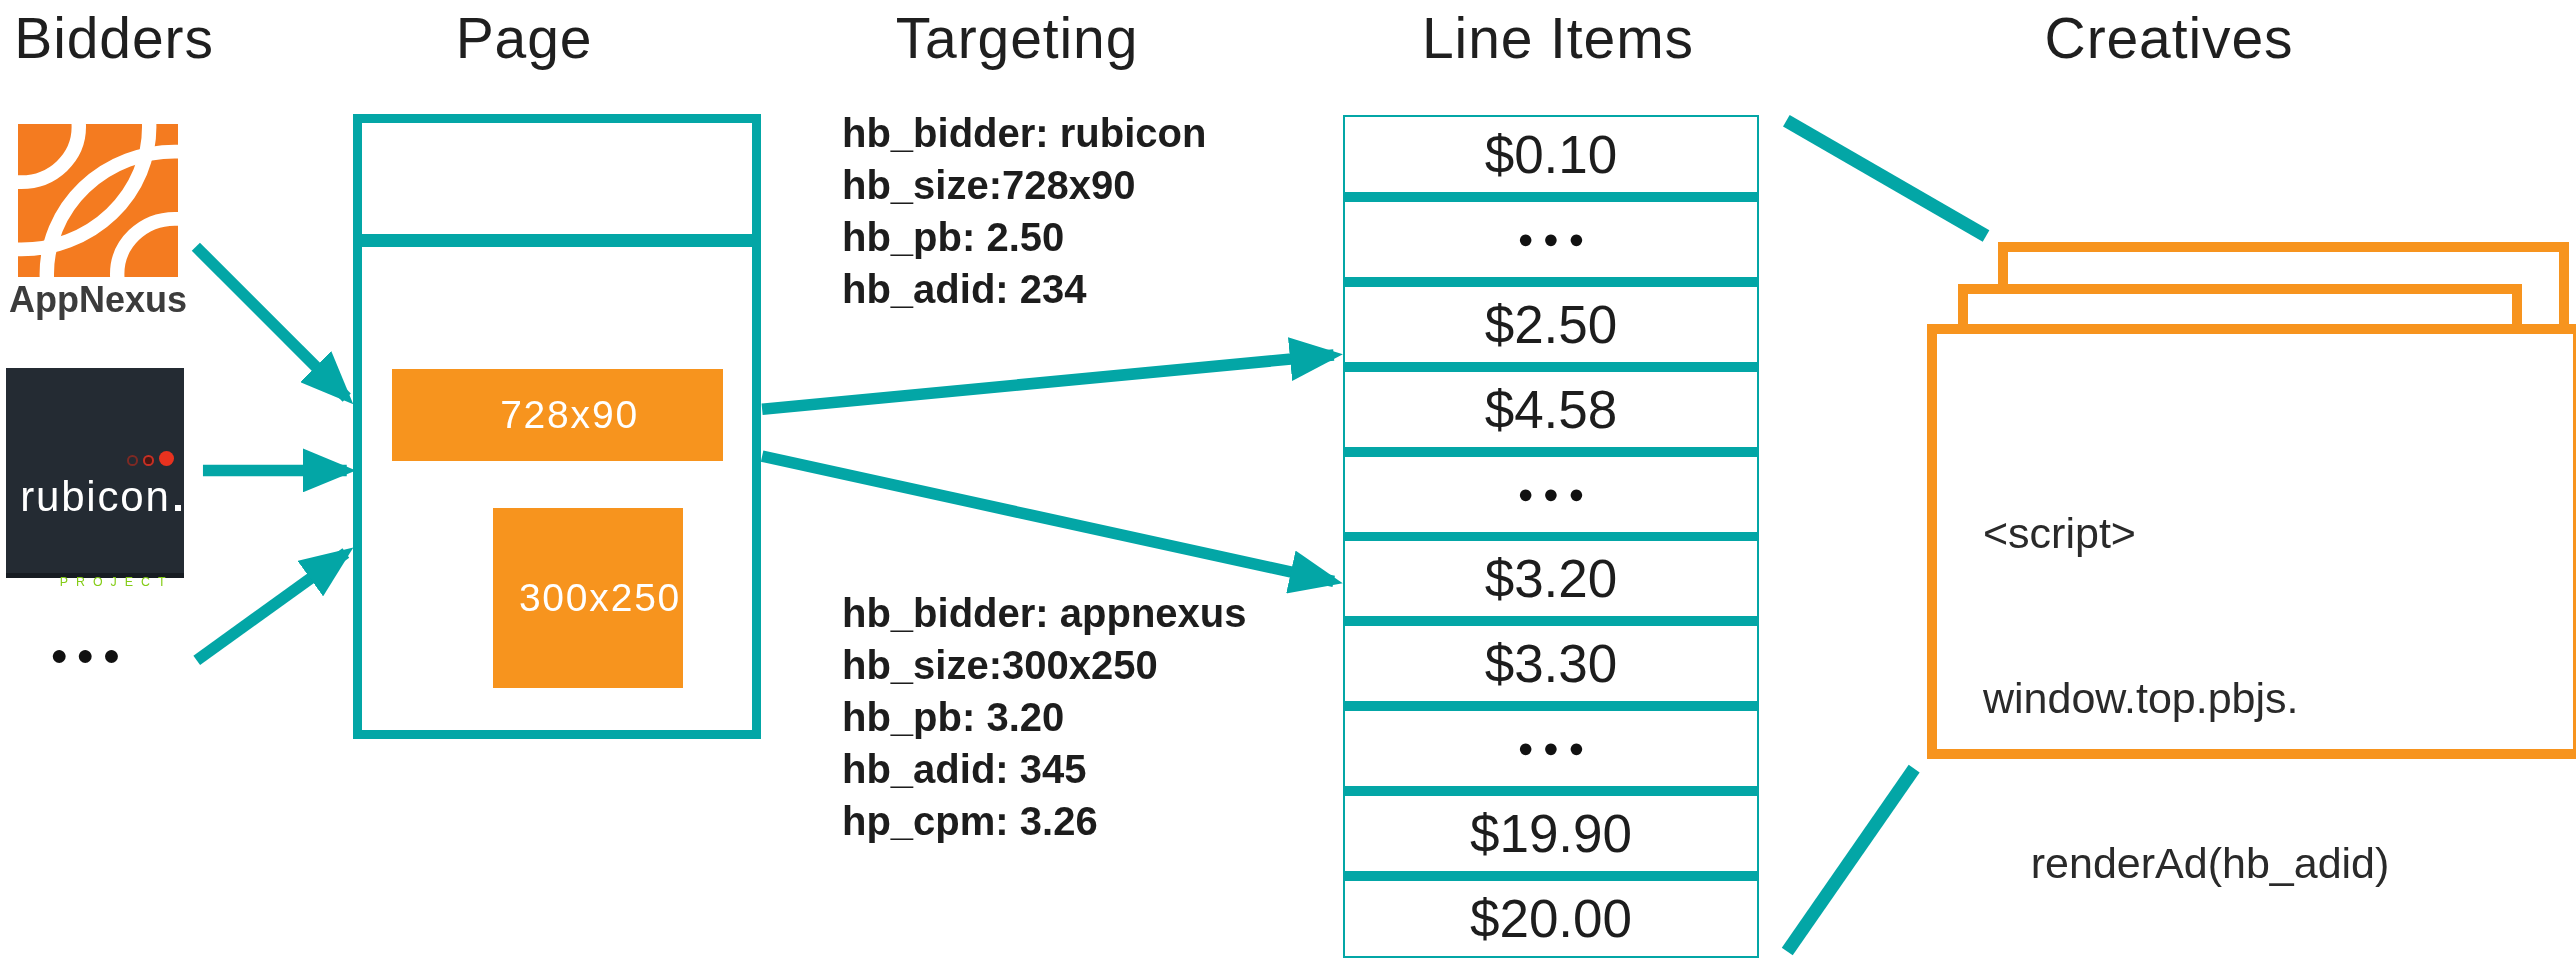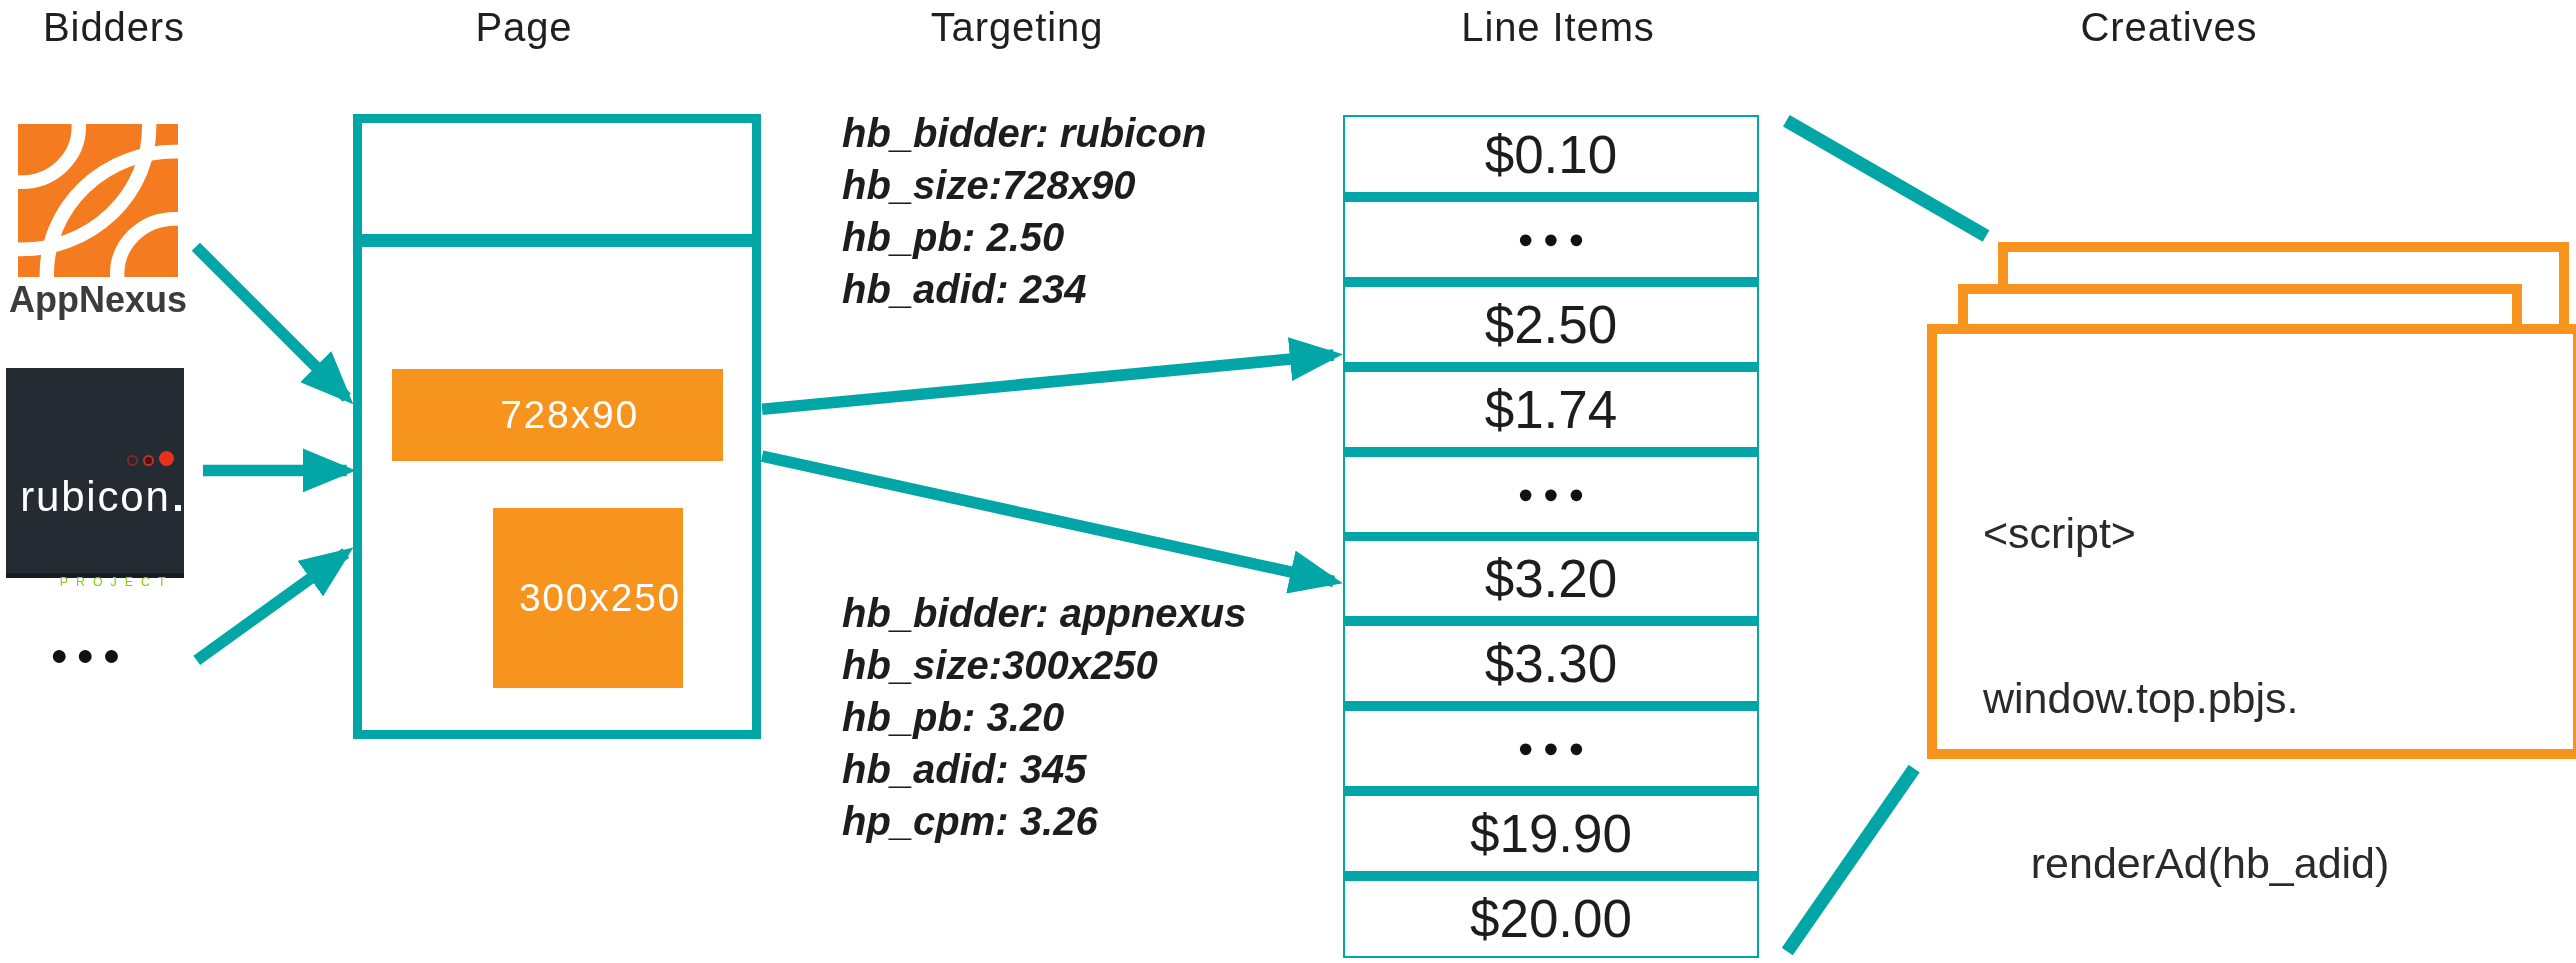--- a/index.html
+++ b/index.html
@@ -2,21 +2,21 @@
 <html style="--teal: #03A6A6; --orange: #F7941E; --appnexus: #F47B20; --rubicondark: #242B33; --rubiconred: #E8321F; --ink: #1D1D1D;font-size:14px"><head>
 <meta charset="utf-8">
 <style>
   html,body{margin:0;padding:0;background:#ffffff;}
   *{box-sizing:border-box;}
   .canvas{position:relative;width:2576px;height:963px;background:#fff;
           font-family:"Liberation Sans",sans-serif;overflow:hidden;}
   .abs{position:absolute;}
 
   
-  .hdr{position:absolute;top:5.3px;transform:translateX(-50%);font-size:40px;
+  .hdr{position:absolute;top:5.3px;transform:translateX(-50%);font-size:57px;
        color:#1f1f1f;white-space:nowrap;letter-spacing:0.9px;}
 
   
   .wires{position:absolute;left:0;top:0;width:2576px;height:963px;z-index:1;pointer-events:none;}
 
   
   .apx-icon{left:18px;top:124px;width:160px;height:153px;overflow:hidden;z-index:2;}
   .apx-icon svg{display:block;width:100%;height:100%;}
   .apx-label{left:9px;top:279px;width:178px;text-align:center;font-size:36px;
              font-weight:bold;color:#3c3c3c;z-index:2;}
@@ -39,21 +39,21 @@
   .page-box{left:353px;top:114px;width:408px;height:625px;border:9.8px solid var(--teal,#03A6A6);
             background:#fff;z-index:2;}
   .page-divider{left:353px;top:234px;width:408px;height:13.3px;background:var(--teal,#03A6A6);z-index:3;}
   .slot{position:absolute;background:var(--orange,#F7941E);color:#fff;display:flex;
         align-items:center;justify-content:center;font-size:39px;letter-spacing:1.8px;z-index:3;padding-left:24px;}
   .slot-728{left:392px;top:369px;width:331px;height:92px;}
   .slot-300{left:493px;top:508px;width:190px;height:180px;}
 
   
   .tblock{position:absolute;left:842px;font-size:40px;font-weight:bold;color:#1d1d1d;
-          line-height:52px;white-space:nowrap;z-index:2;font-style:italic;}
+          line-height:52px;white-space:nowrap;z-index:2;}
   .tblock-1{top:107px;}
   .tblock-2{top:587px;}
 
   
   .li-table{left:1343px;top:115px;width:416px;height:843px;background:var(--teal,#03A6A6);
             padding:2px;display:flex;flex-direction:column;gap:9.8px;z-index:2;}
   .li-row{background:#fff;flex:1;display:flex;align-items:center;justify-content:center;
           font-size:53px;color:#1d1d1d;}
   .li-row.dots span{font-size:27px;letter-spacing:9px;padding-left:9px;color:#111;}
 
@@ -150,21 +150,21 @@
     <div class="li-row">
         <span>$0.10</span>
       </div>
     <div class="li-row dots">
         <span>●●●</span>
       </div>
     <div class="li-row">
         <span>$2.50</span>
       </div>
     <div class="li-row">
-        <span>$1.74</span>
+        <span>$4.58</span>
       </div>
     <div class="li-row dots">
         <span>●●●</span>
       </div>
     <div class="li-row">
         <span>$3.20</span>
       </div>
     <div class="li-row">
         <span>$3.30</span>
       </div>

